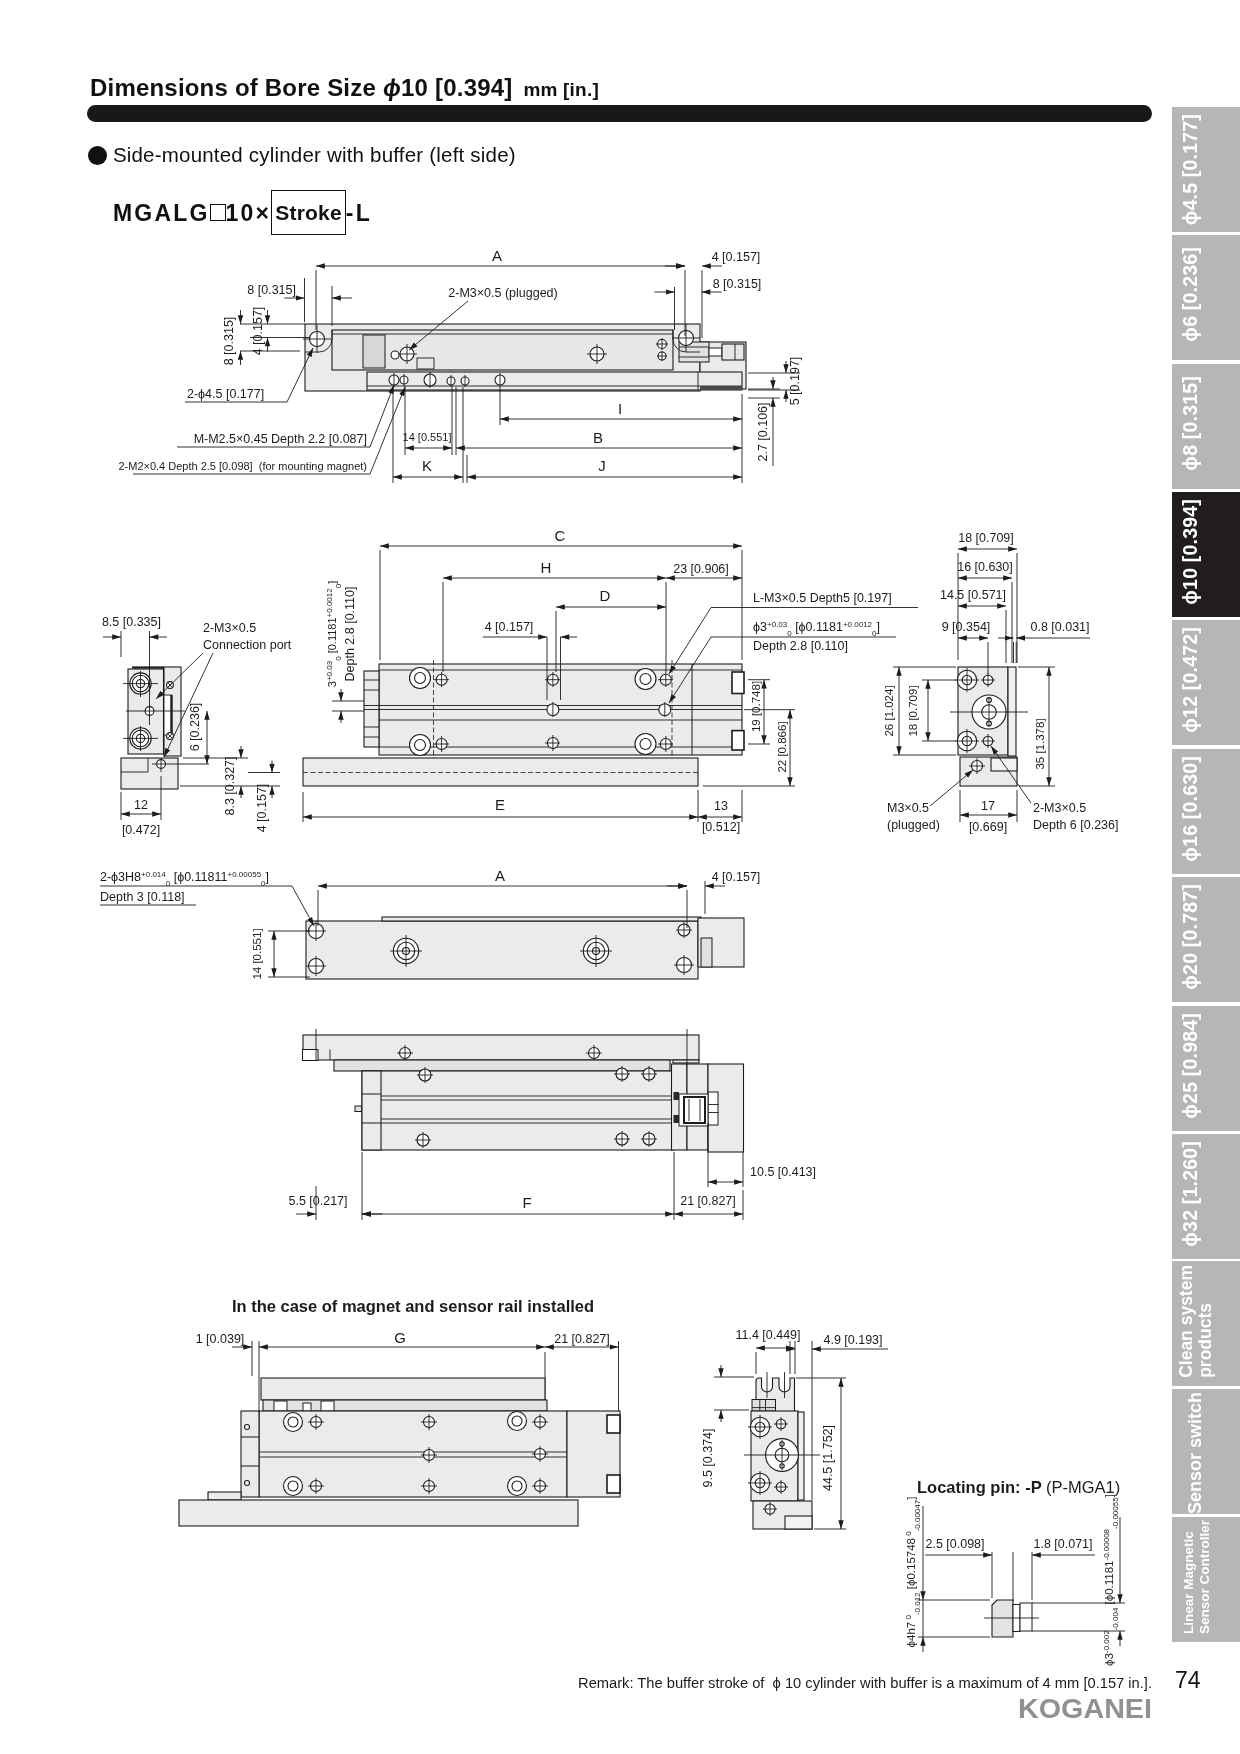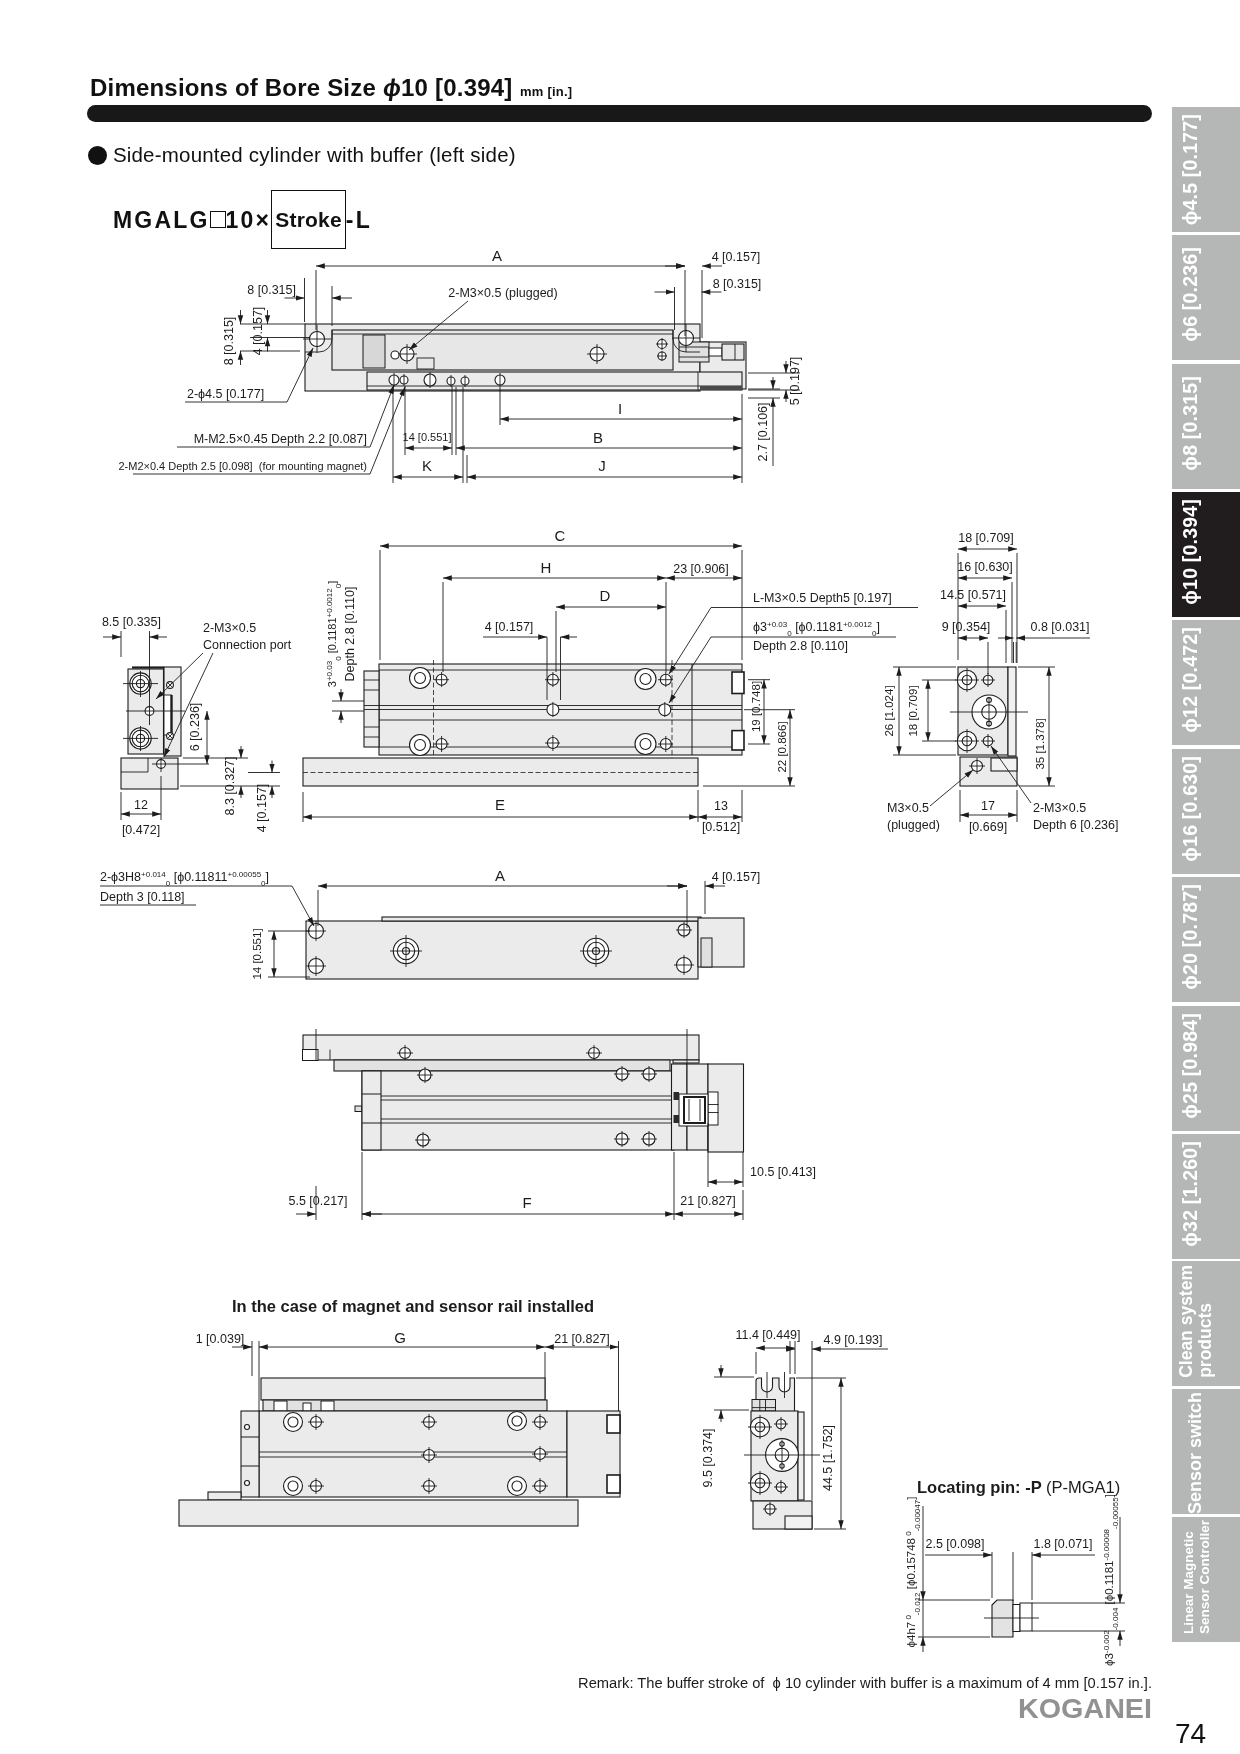--- a/index.html
+++ b/index.html
@@ -16,27 +16,27 @@
 .body2{fill:#e0e0e0;stroke:#1c1c1c;stroke-width:1}
 .wht{fill:#fff;stroke:#1c1c1c;stroke-width:1}
 .hole{fill:#fff;stroke:#1c1c1c;stroke-width:1.1}
 .dash{stroke:#1c1c1c;stroke-width:0.8;fill:none;stroke-dasharray:5 2.5}
 .tab{position:absolute;left:1172px;width:68px;height:125px;background:#b5b6b6;color:#fff;font-weight:bold}
 .tabtx{position:absolute;writing-mode:vertical-rl;transform:rotate(180deg);white-space:nowrap;font-size:19.5px;letter-spacing:0.2px}
 </style>
 </head>
 <body>
 
-<div class="abs" style="left:90px;top:74px;font-size:24px;font-weight:bold;color:#111;letter-spacing:0.2px">Dimensions of Bore Size <span style="display:inline-block;transform:skewX(-8deg)">ϕ</span>10 [0.394]<span style="font-size:13px">&nbsp;&nbsp;mm [in.]</span></div>
+<div class="abs" style="left:90px;top:74px;font-size:24px;font-weight:bold;color:#111;letter-spacing:0.2px">Dimensions of Bore Size <span style="display:inline-block;transform:skewX(-8deg)">ϕ</span>10 [0.394]<span style="font-size:19px">&nbsp;&nbsp;mm [in.]</span></div>
 
 <div class="abs" style="left:87px;top:105px;width:1065px;height:17px;background:#181818;border-radius:9px"></div>
 
 <div class="abs" style="left:88px;top:143px;font-size:20.5px;letter-spacing:0.2px;font-weight:normal;color:#111"><span style="display:inline-block;width:19px;height:19px;border-radius:50%;background:#111;vertical-align:-3px"></span>&nbsp;Side-mounted cylinder with buffer (left side)</div>
 
-<div class="abs" style="left:113px;top:190px;font-size:23px;letter-spacing:2.2px;font-weight:bold;color:#111">MGALG<span style="display:inline-block;width:14px;height:15px;border:1.8px solid #111;vertical-align:0.5px"></span>10×<span style="display:inline-block;border:1.5px solid #111;padding:16px 3px;line-height:25px;font-size:21px;letter-spacing:0.2px;vertical-align:1px">Stroke</span>-L</div>
+<div class="abs" style="left:113px;top:190px;font-size:23px;letter-spacing:2.2px;font-weight:bold;color:#111">MGALG<span style="display:inline-block;width:14px;height:15px;border:1.8px solid #111;vertical-align:0.5px"></span>10×<span style="display:inline-block;border:1.5px solid #111;padding:9px 3px;line-height:25px;font-size:21px;letter-spacing:0.2px;vertical-align:1px">Stroke</span>-L</div>
 
 <svg class="abs" style="left:0;top:0" width="1240" height="1754" viewBox="0 0 1240 1754">
 <defs>
 <marker id="ma" markerWidth="10" markerHeight="7" refX="9" refY="3.5" orient="auto" markerUnits="userSpaceOnUse">
         <path d="M0.2,0.8 L9,3.5 L0.2,6.2 Z" fill="#1c1c1c"></path>
       </marker>
 <marker id="mb" markerWidth="10" markerHeight="7" refX="1" refY="3.5" orient="auto" markerUnits="userSpaceOnUse">
         <path d="M9.8,0.8 L1,3.5 L9.8,6.2 Z" fill="#1c1c1c"></path>
       </marker>
 </defs>
@@ -819,13 +819,13 @@
 <div class="tab" style="top:1517px">
     <div class="tabtx" style="left:9px;top:3px;font-size:13.5px;line-height:16px;letter-spacing:0px">Linear Magnetic<br>Sensor Controller</div>
   </div>
 
 <svg class="abs" style="left:1016px;top:1692px" width="140" height="30" viewBox="0 0 140 30">
 <g fill="#8f9192" font-family="Liberation Sans,sans-serif" font-weight="bold" font-size="27">
 <text x="2" y="25.6" textLength="134" lengthAdjust="spacingAndGlyphs" style="fill:#8f9192">KOGANEI</text>
 </g>
 </svg>
 
-<div class="abs" style="left:1175px;top:1718px;font-size:28px;color:#111">74</div>
+<div class="abs" style="left:1175px;top:1667px;font-size:23px;color:#111">74</div>
 
 </body></html>

